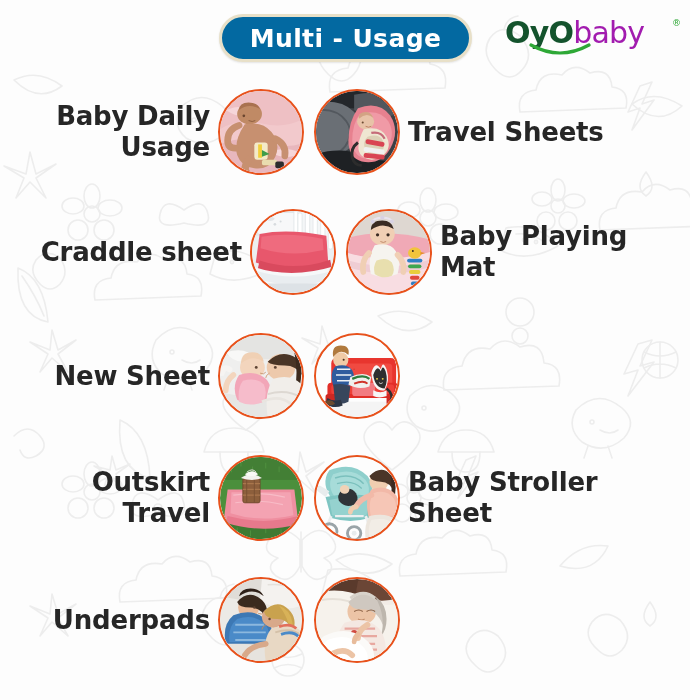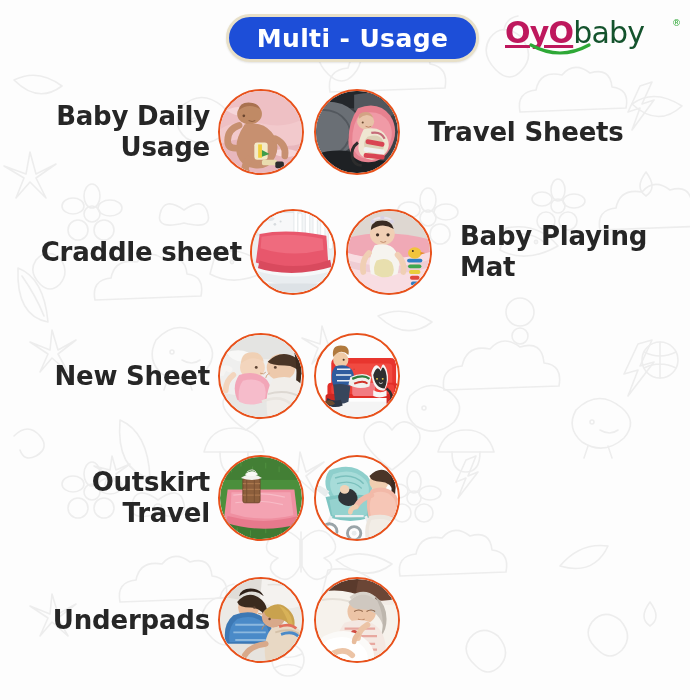--- a/index.html
+++ b/index.html
@@ -36,27 +36,27 @@
     position: absolute;
     left: 0;
     top: 0;
     width: 690px;
     height: 80px;
     z-index: 3;
   }
 
   #badge {
     position: absolute;
-    left: 226px;
+    left: 219px;
     top: 14px;
     width: 253px;
     height: 48px;
     box-sizing: border-box;
     border-radius: 26px;
-    background: #1d4ed8;
+    background: #0369a1;
     border: 3px solid #E8E0C8;
     box-shadow: 0 1px 2px rgba(0,0,0,0.10);
     display: flex;
     align-items: center;
     justify-content: center;
   }
   #badge-label {
     color: #ffffff;
     font-size: 25px;
     font-weight: bold;
@@ -78,22 +78,22 @@
     left: 0;
     top: 0;
     width: 175px;
     font-size: 30px;
     font-weight: bold;
     letter-spacing: -0.8px;
     white-space: nowrap;
     line-height: 34px;
     font-family: "DejaVu Sans", sans-serif;
   }
-  .logo-oyo { color: #be185d; text-decoration: underline; }
-  .logo-baby { color: #14532d; font-weight: normal; }
+  .logo-oyo { color: #14532d; }
+  .logo-baby { color: #a21caf; font-weight: normal; }
   #logo-tm {
     position: absolute;
     right: -1px;
     top: 2px;
     font-size: 9px;
     color: #2EA836;
     font-family: "DejaVu Sans", sans-serif;
   }
   #logo-smile {
     position: absolute;
@@ -119,21 +119,21 @@
     padding: 0 8px;
     box-sizing: border-box;
     color: #262626;
     font-size: 26px;
     font-weight: bold;
     line-height: 31px;
     letter-spacing: -0.2px;
     font-family: "DejaVu Sans", sans-serif;
   }
   .cell-text.right-align { text-align: right; }
-  .cell-text.left-align  { text-align: left; margin-left: 20px; }
+  .cell-text.left-align  { text-align: left; }
 
   .cell-gap { flex: 0 0 10px; }
 
   .photo-circle {
     flex: 0 0 86px;
     width: 86px;
     height: 86px;
     border-radius: 50%;
     border: 2px solid #E8521C;
     box-sizing: border-box;
@@ -678,20 +678,21 @@
           <path d="M58 34 q16 -6 26 6 q6 10 2 24 l-30 2 q-6 -20 2 -32 z" fill="#f2b9a8"></path>
           <path d="M60 38 q14 -5 22 6 q4 8 0 18 l-24 2 q-4 -16 2 -26 z" fill="#f6c6b6"></path>
           <path d="M58 40 q-12 4 -16 12" stroke="#f2b9a8" stroke-width="6" fill="none" stroke-linecap="round"></path>
           <path d="M42 52 q-6 2 -6 6" stroke="#f0cdb0" stroke-width="5" fill="none" stroke-linecap="round"></path>
           <path d="M56 62 q18 -4 28 4 l-2 20 h-30 q-2 -14 4 -24 z" fill="#ece6de"></path>
           <path d="M58 66 q16 -3 24 4 l-1 14 h-25 q-2 -10 2 -18 z" fill="#f2ede6"></path>
         </svg>
       </div>
     </div>
 
+    <div class="cell-text left-align">Baby Stroller Sheet</div>
   </div>
 
   <div class="row" style="top:570px;">
 
     <div class="cell-text right-align">Underpads</div>
 
     <div class="photo-circle">
       <div class="photo-inner">
         <svg viewBox="0 0 86 86" preserveAspectRatio="xMidYMid slice">
           <rect width="86" height="86" fill="#eceae6"></rect>

